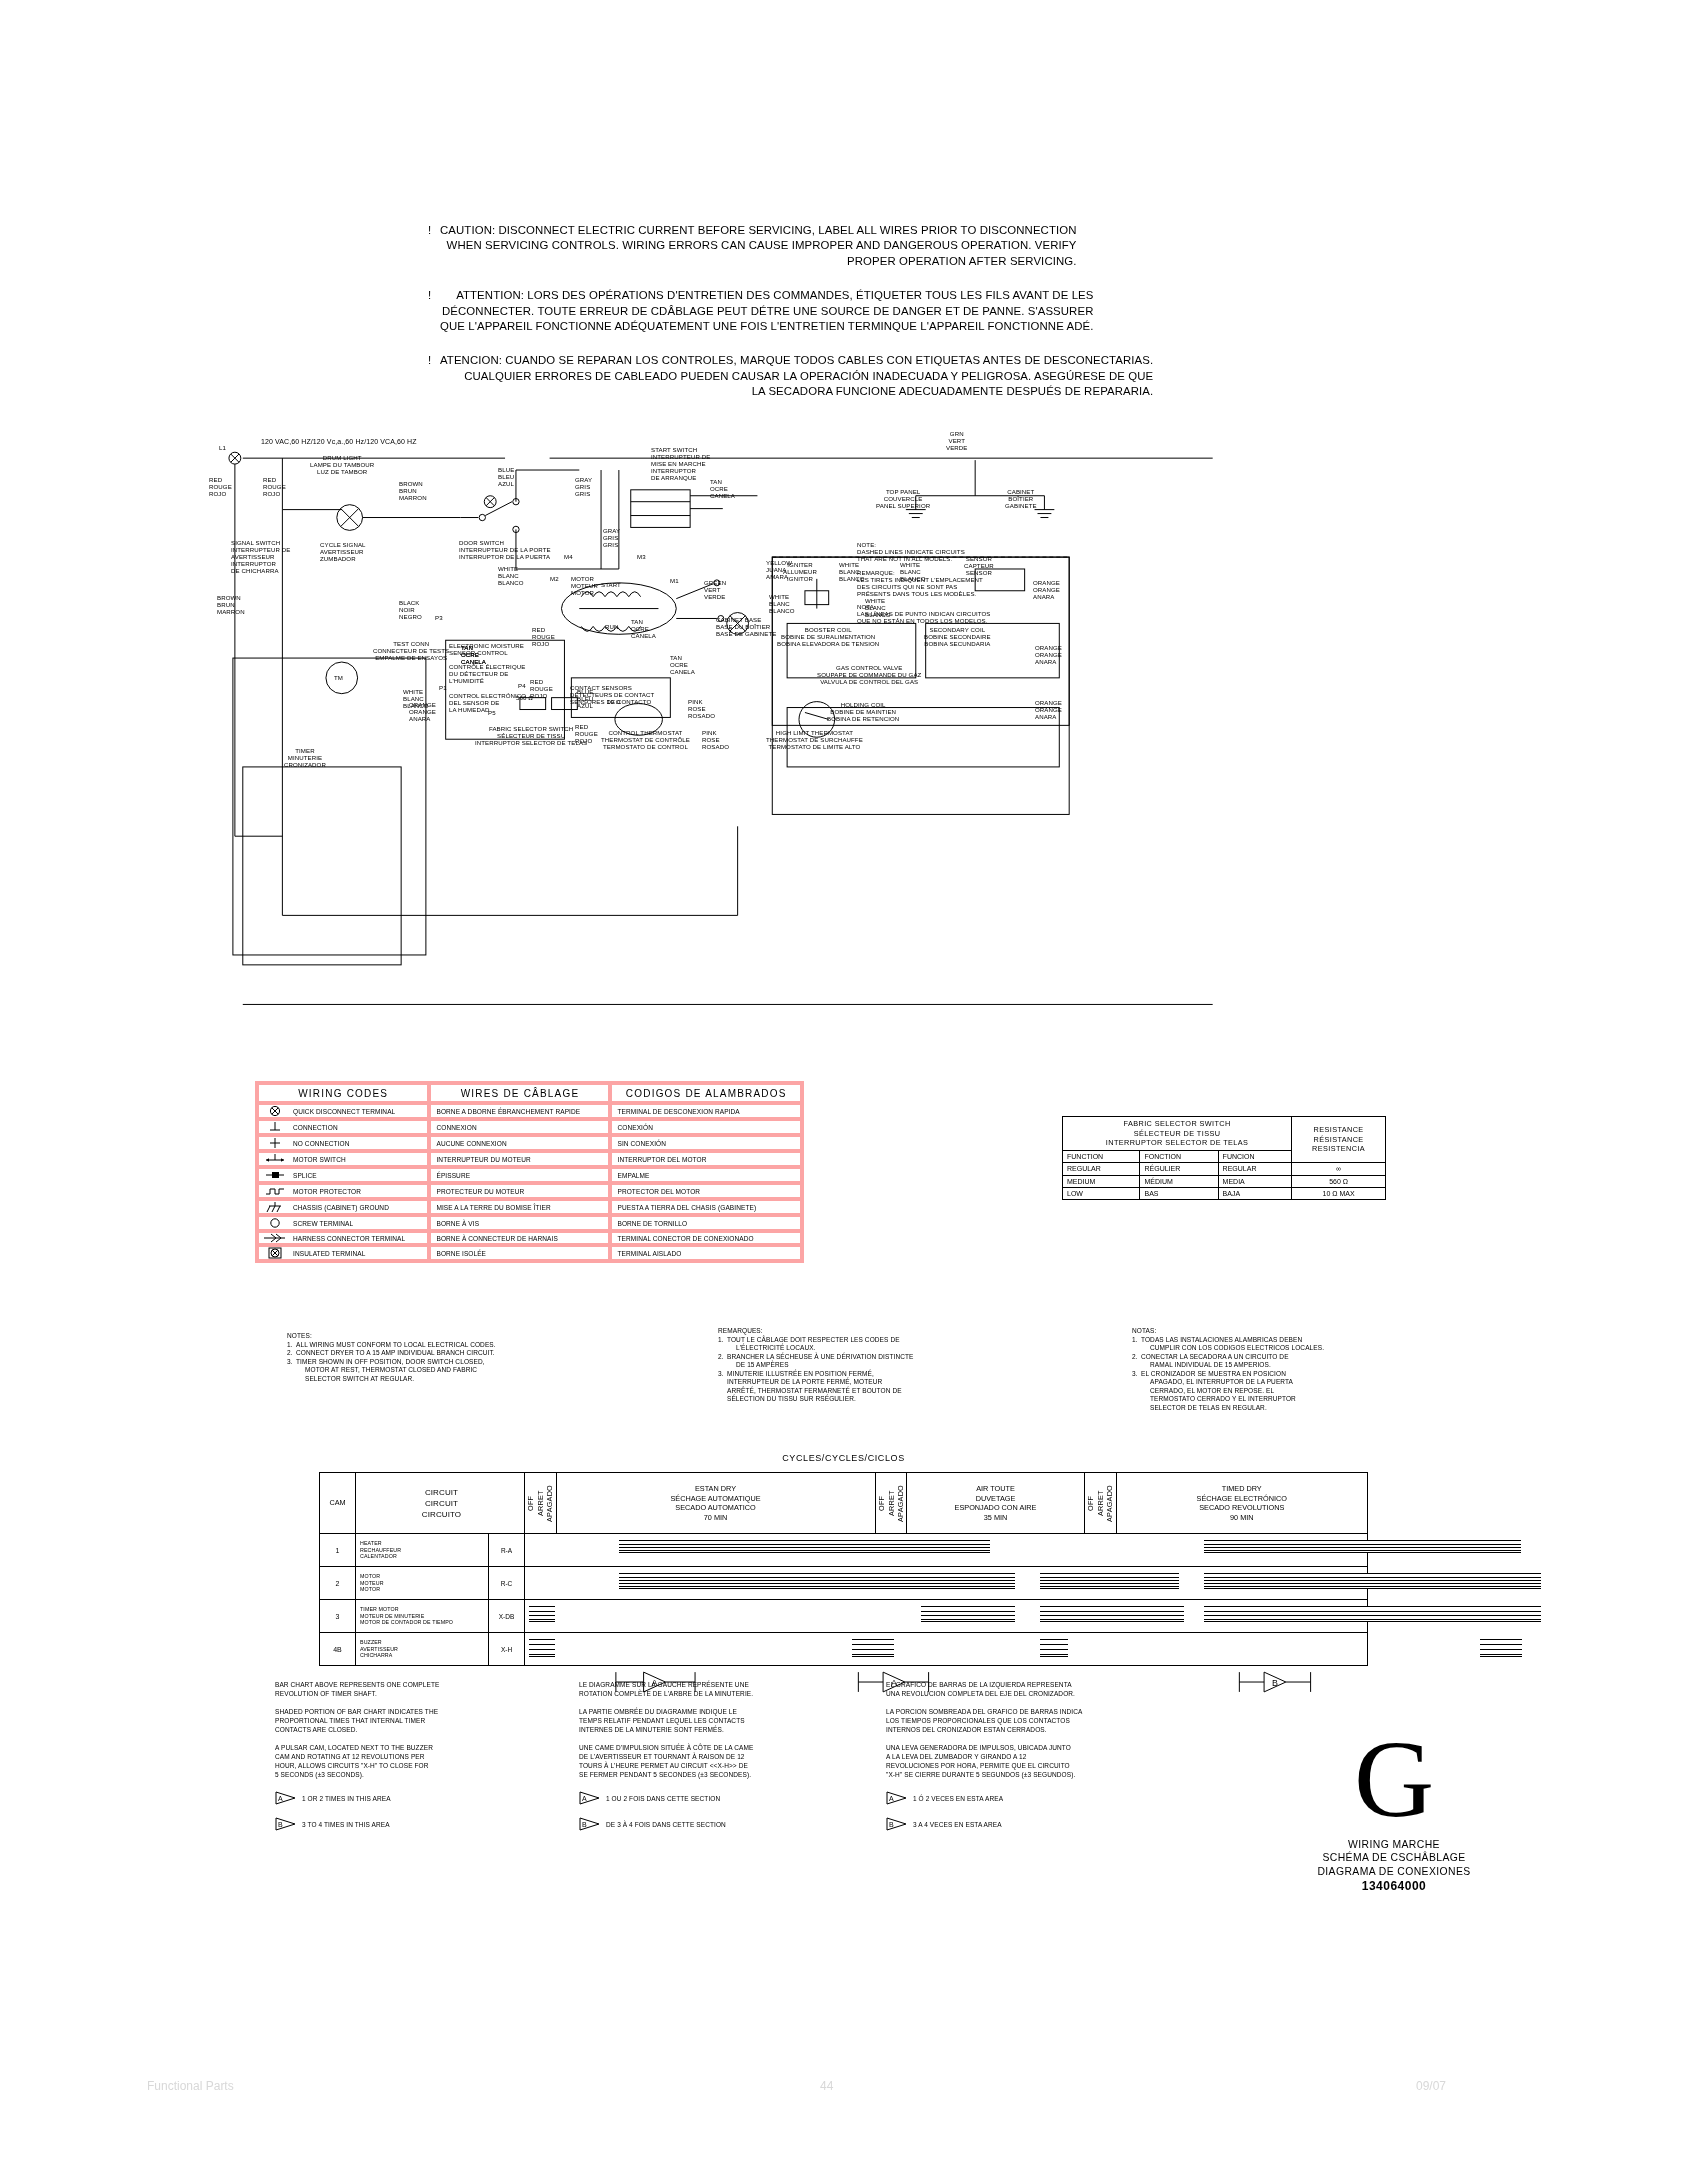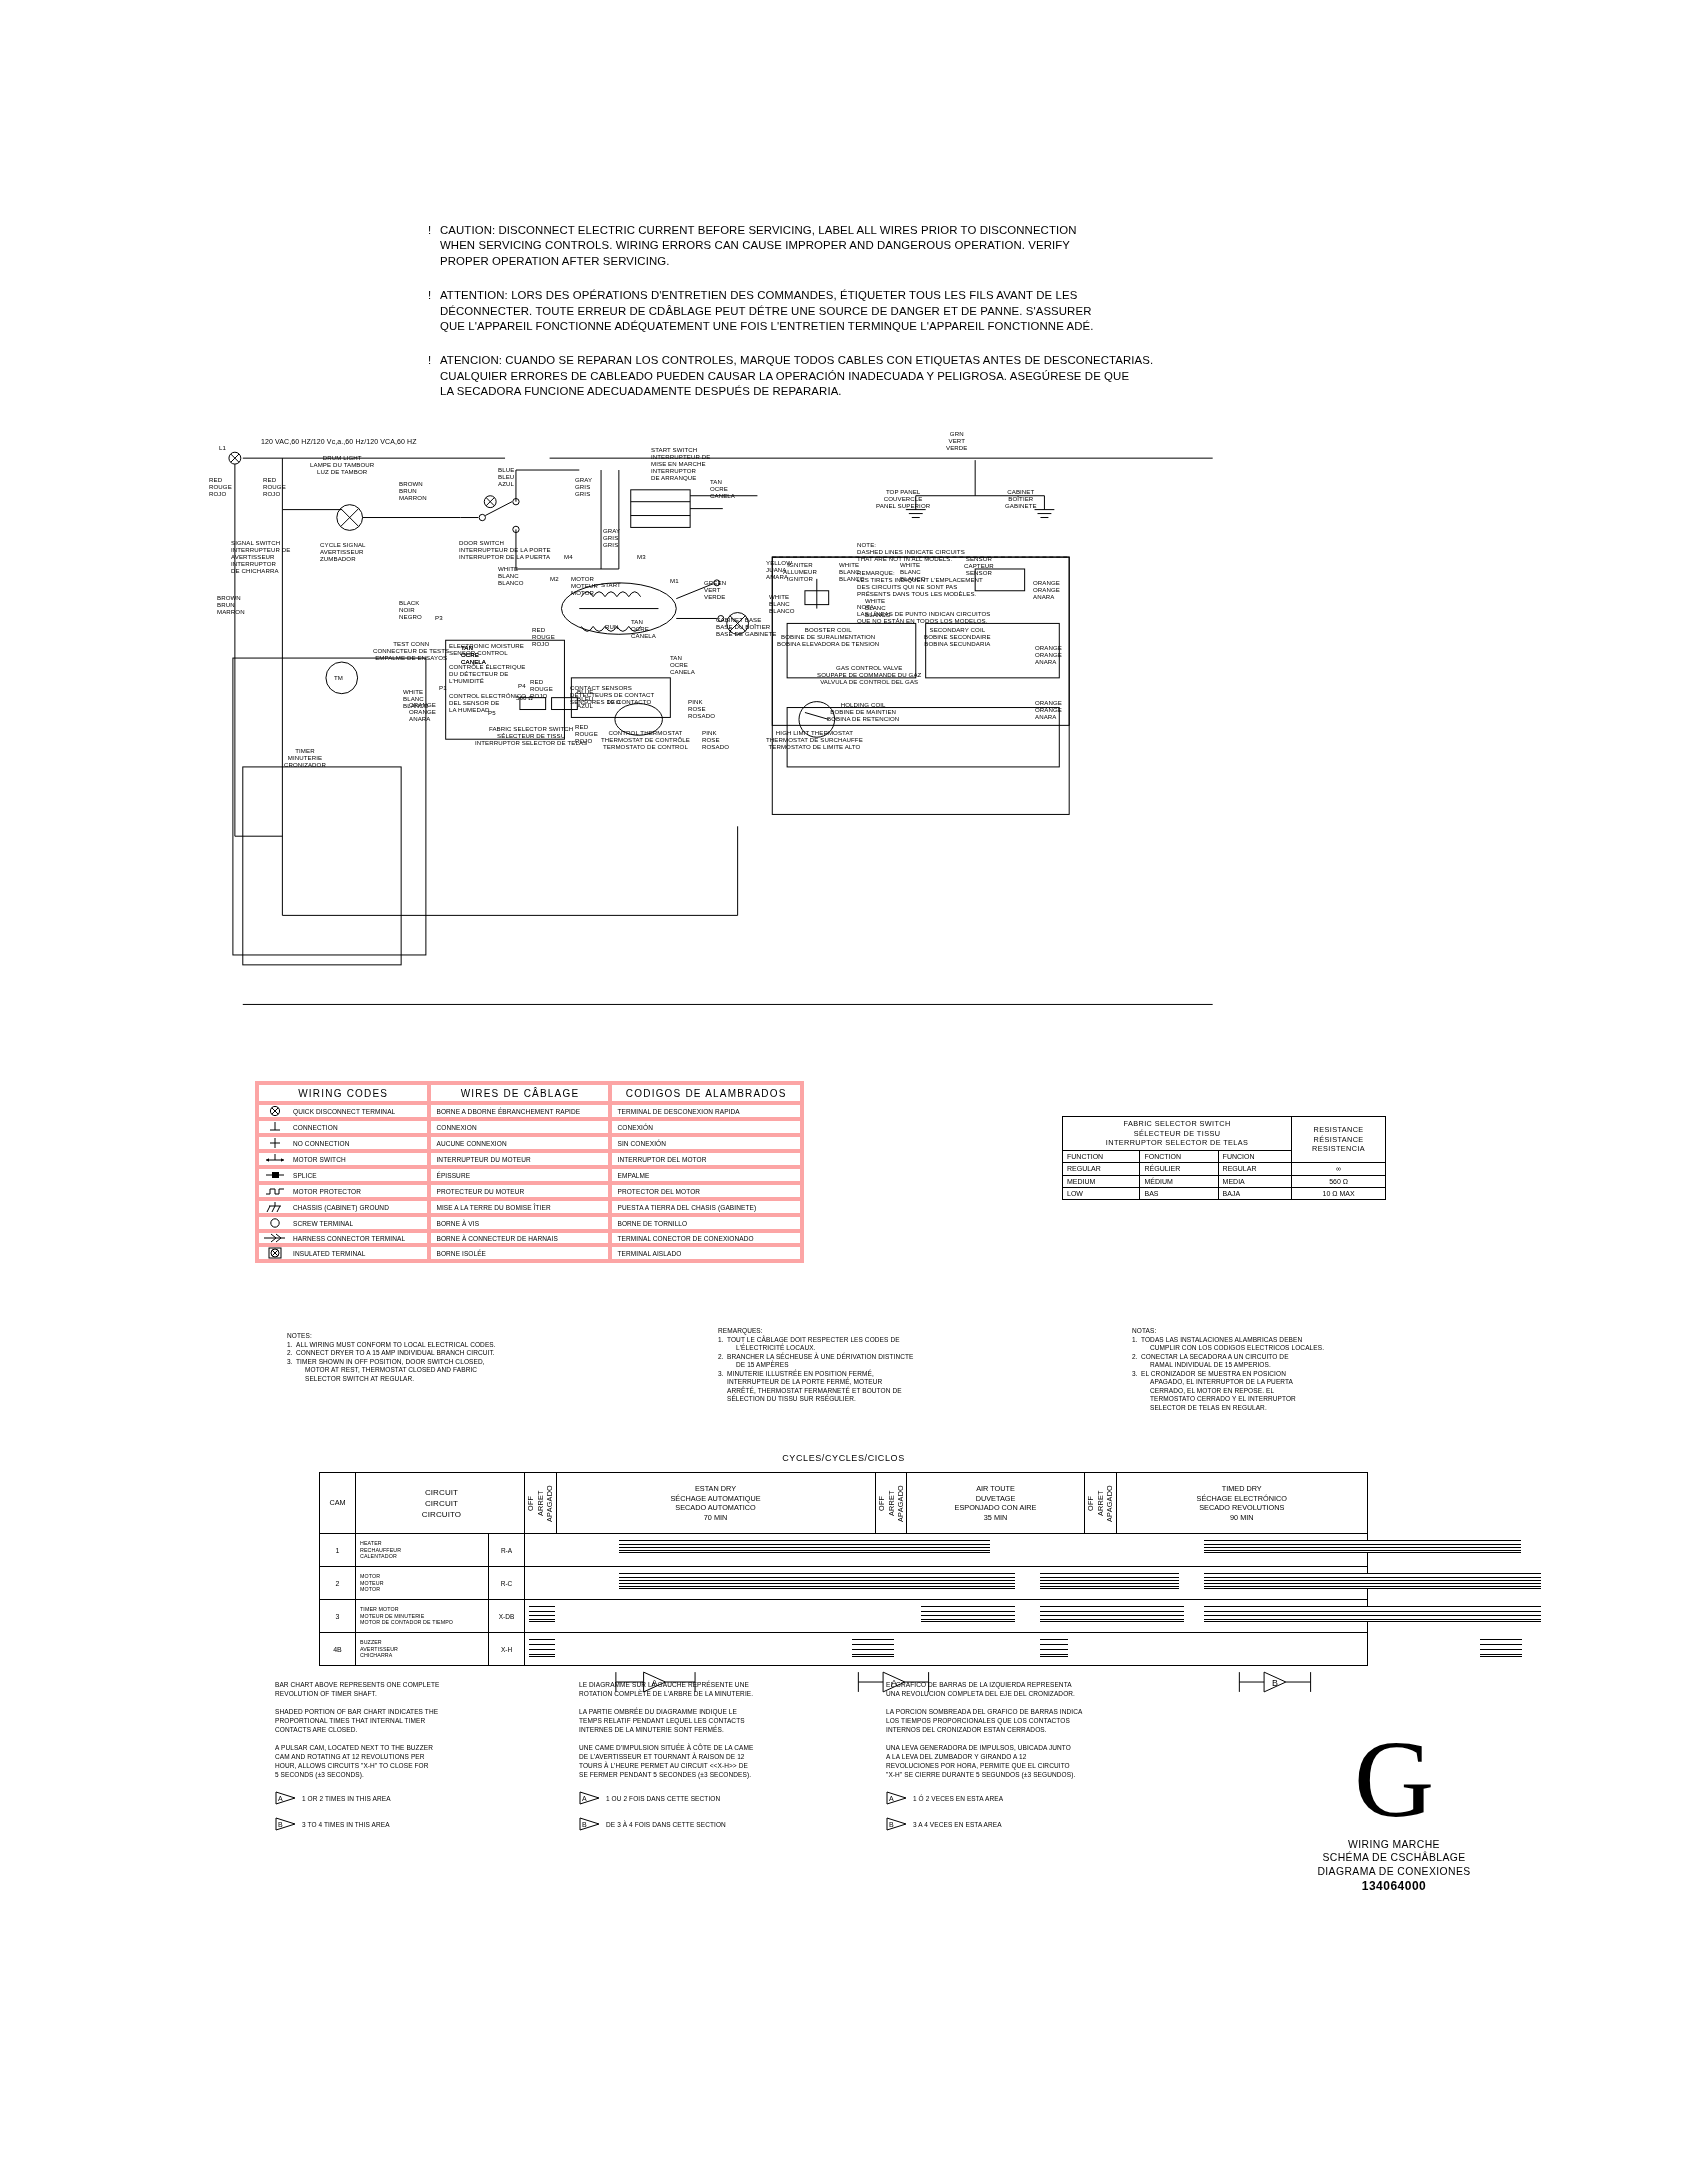--- a/index.html
+++ b/index.html
@@ -12,21 +12,21 @@
     position:relative;
     overflow:hidden;
   }
   .page { position:absolute; inset:0; }
 
   
   .warnings { position:absolute; left:428px; top:223px; width:792px; }
   .warn-para { display:flex; margin-bottom:19px; }
   .warn-bang { width:12px; flex:none; font-size:11.4px; line-height:15.3px; }
   .warn-lines { font-size:11.4px; line-height:15.4px; letter-spacing:0.1px; }
-  .warn-lines div { white-space:nowrap; }
+  .warn-lines div { white-space:nowrap;text-align:right; }
 
   
   .schem { position:absolute; left:223px; top:450px; width:1247px; height:619px; }
   .schem svg { position:absolute; left:0; top:0; }
   .lbl { font-size:6.1px; line-height:7.1px; letter-spacing:0.1px; position:absolute; white-space:pre; }
   .lbl.c { text-align:center; }
   .lbl.b { font-size:7px; }
 
   
   table { border-collapse:collapse; }
@@ -961,15 +961,20 @@
   <div class="brand">
     <div class="brandG">G</div>
     <div class="brandtxt">
       <div>WIRING MARCHE</div>
       <div>SCHÉMA DE CSCHÂBLAGE</div>
       <div>DIAGRAMA DE CONEXIONES</div>
     </div>
     <div class="brandnum">134064000</div>
   </div>
 
+  <div class="footer">
+    <div class="fl">Functional Parts</div>
+    <div class="fc">44</div>
+    <div class="fr2">09/07</div>
+  </div>
 
 </div>
 
 
 </body></html>

